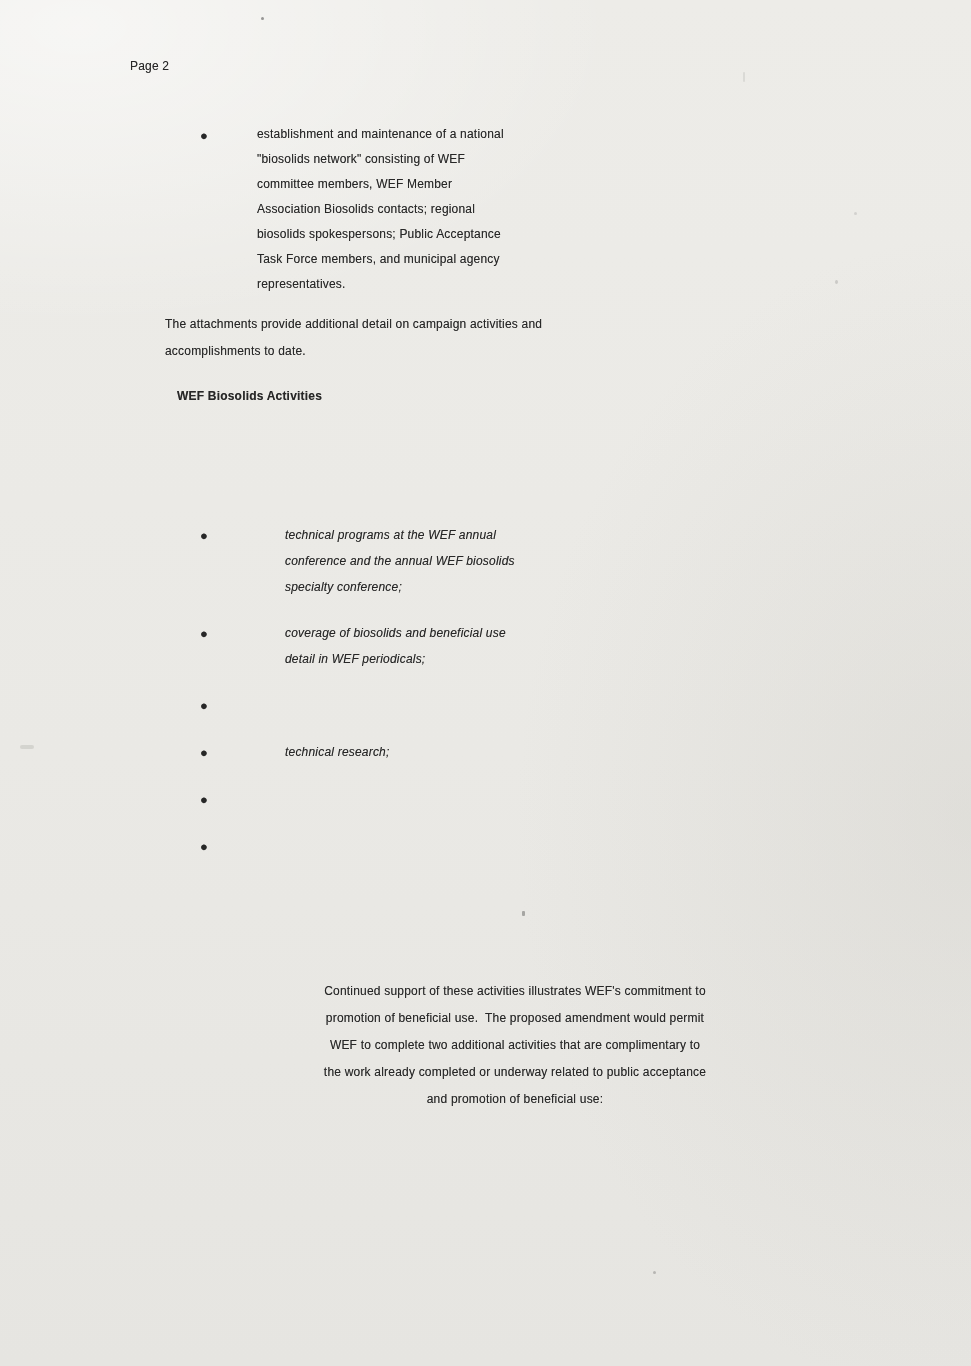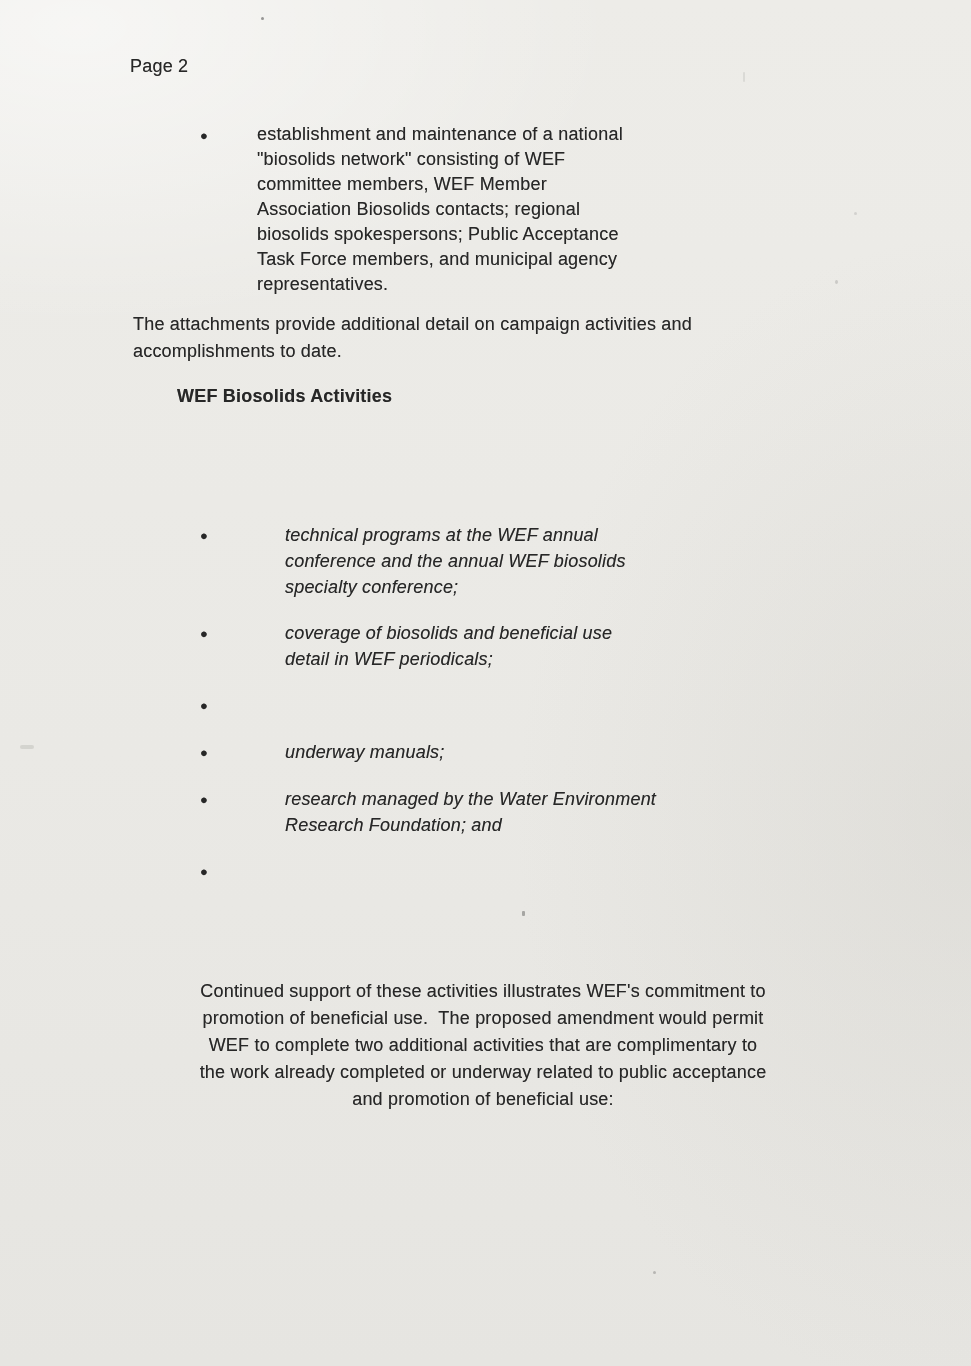--- a/index.html
+++ b/index.html
@@ -18,26 +18,26 @@
     overflow:hidden;
     background:
       radial-gradient(ellipse 900px 500px at 8% 2%, rgba(255,255,255,0.55), rgba(255,255,255,0) 60%),
       radial-gradient(ellipse 700px 900px at 100% 60%, rgba(205,203,197,0.35), rgba(205,203,197,0) 65%),
       linear-gradient(180deg, #edecE8 0%, #eae9e5 55%, #e6e5e1 100%);
     color:var(--ink);
     letter-spacing:0.2px;
   }
   .txt{
     position:absolute;
-    font-size:18px;
+    font-size:12px;
     white-space:pre-wrap;
     text-shadow:0 0 0.5px rgba(40,40,40,0.45);
   }
   .page-label{ left:130px; top:54px; line-height:24px; }
-  .para{ line-height:27px; width:700px; }
+  .para{ line-height:27px; width:700px;margin-left:32px; }
   .para-attachments{ left:133px; top:311px; }
   .section-heading{ left:133px; top:384px; font-weight:700; line-height:24px;margin-left:44px; }
   .para-intro{ left:133px; top:429px; }
   .para-closing{ left:133px; top:978px;text-align:center; }
 
   .bullet-item{
     position:absolute;
     display:flex;
     align-items:flex-start;
   }
@@ -113,26 +113,24 @@
     <li class="bullet-item">
       <span class="marker txt" style="position:static">●</span>
       <span class="btext txt" style="position:static">coverage of biosolids and beneficial use
 detail in WEF periodicals;</span>
     </li>
     <li class="bullet-item">
       <span class="marker txt" style="position:static">●</span>
     </li>
     <li class="bullet-item">
       <span class="marker txt" style="position:static">●</span>
-      <span class="btext txt" style="position:static">underway manuals;</span>
+      <span class="btext txt" style="position:static">technical research;</span>
     </li>
     <li class="bullet-item">
       <span class="marker txt" style="position:static">●</span>
-      <span class="btext txt" style="position:static">research managed by the Water Environment
-Research Foundation; and</span>
     </li>
     <li class="bullet-item">
       <span class="marker txt" style="position:static">●</span>
     </li>
   </ul>
 
   <div class="txt para para-closing">Continued support of these activities illustrates WEF's commitment to
 promotion of beneficial use.  The proposed amendment would permit
 WEF to complete two additional activities that are complimentary to
 the work already completed or underway related to public acceptance

